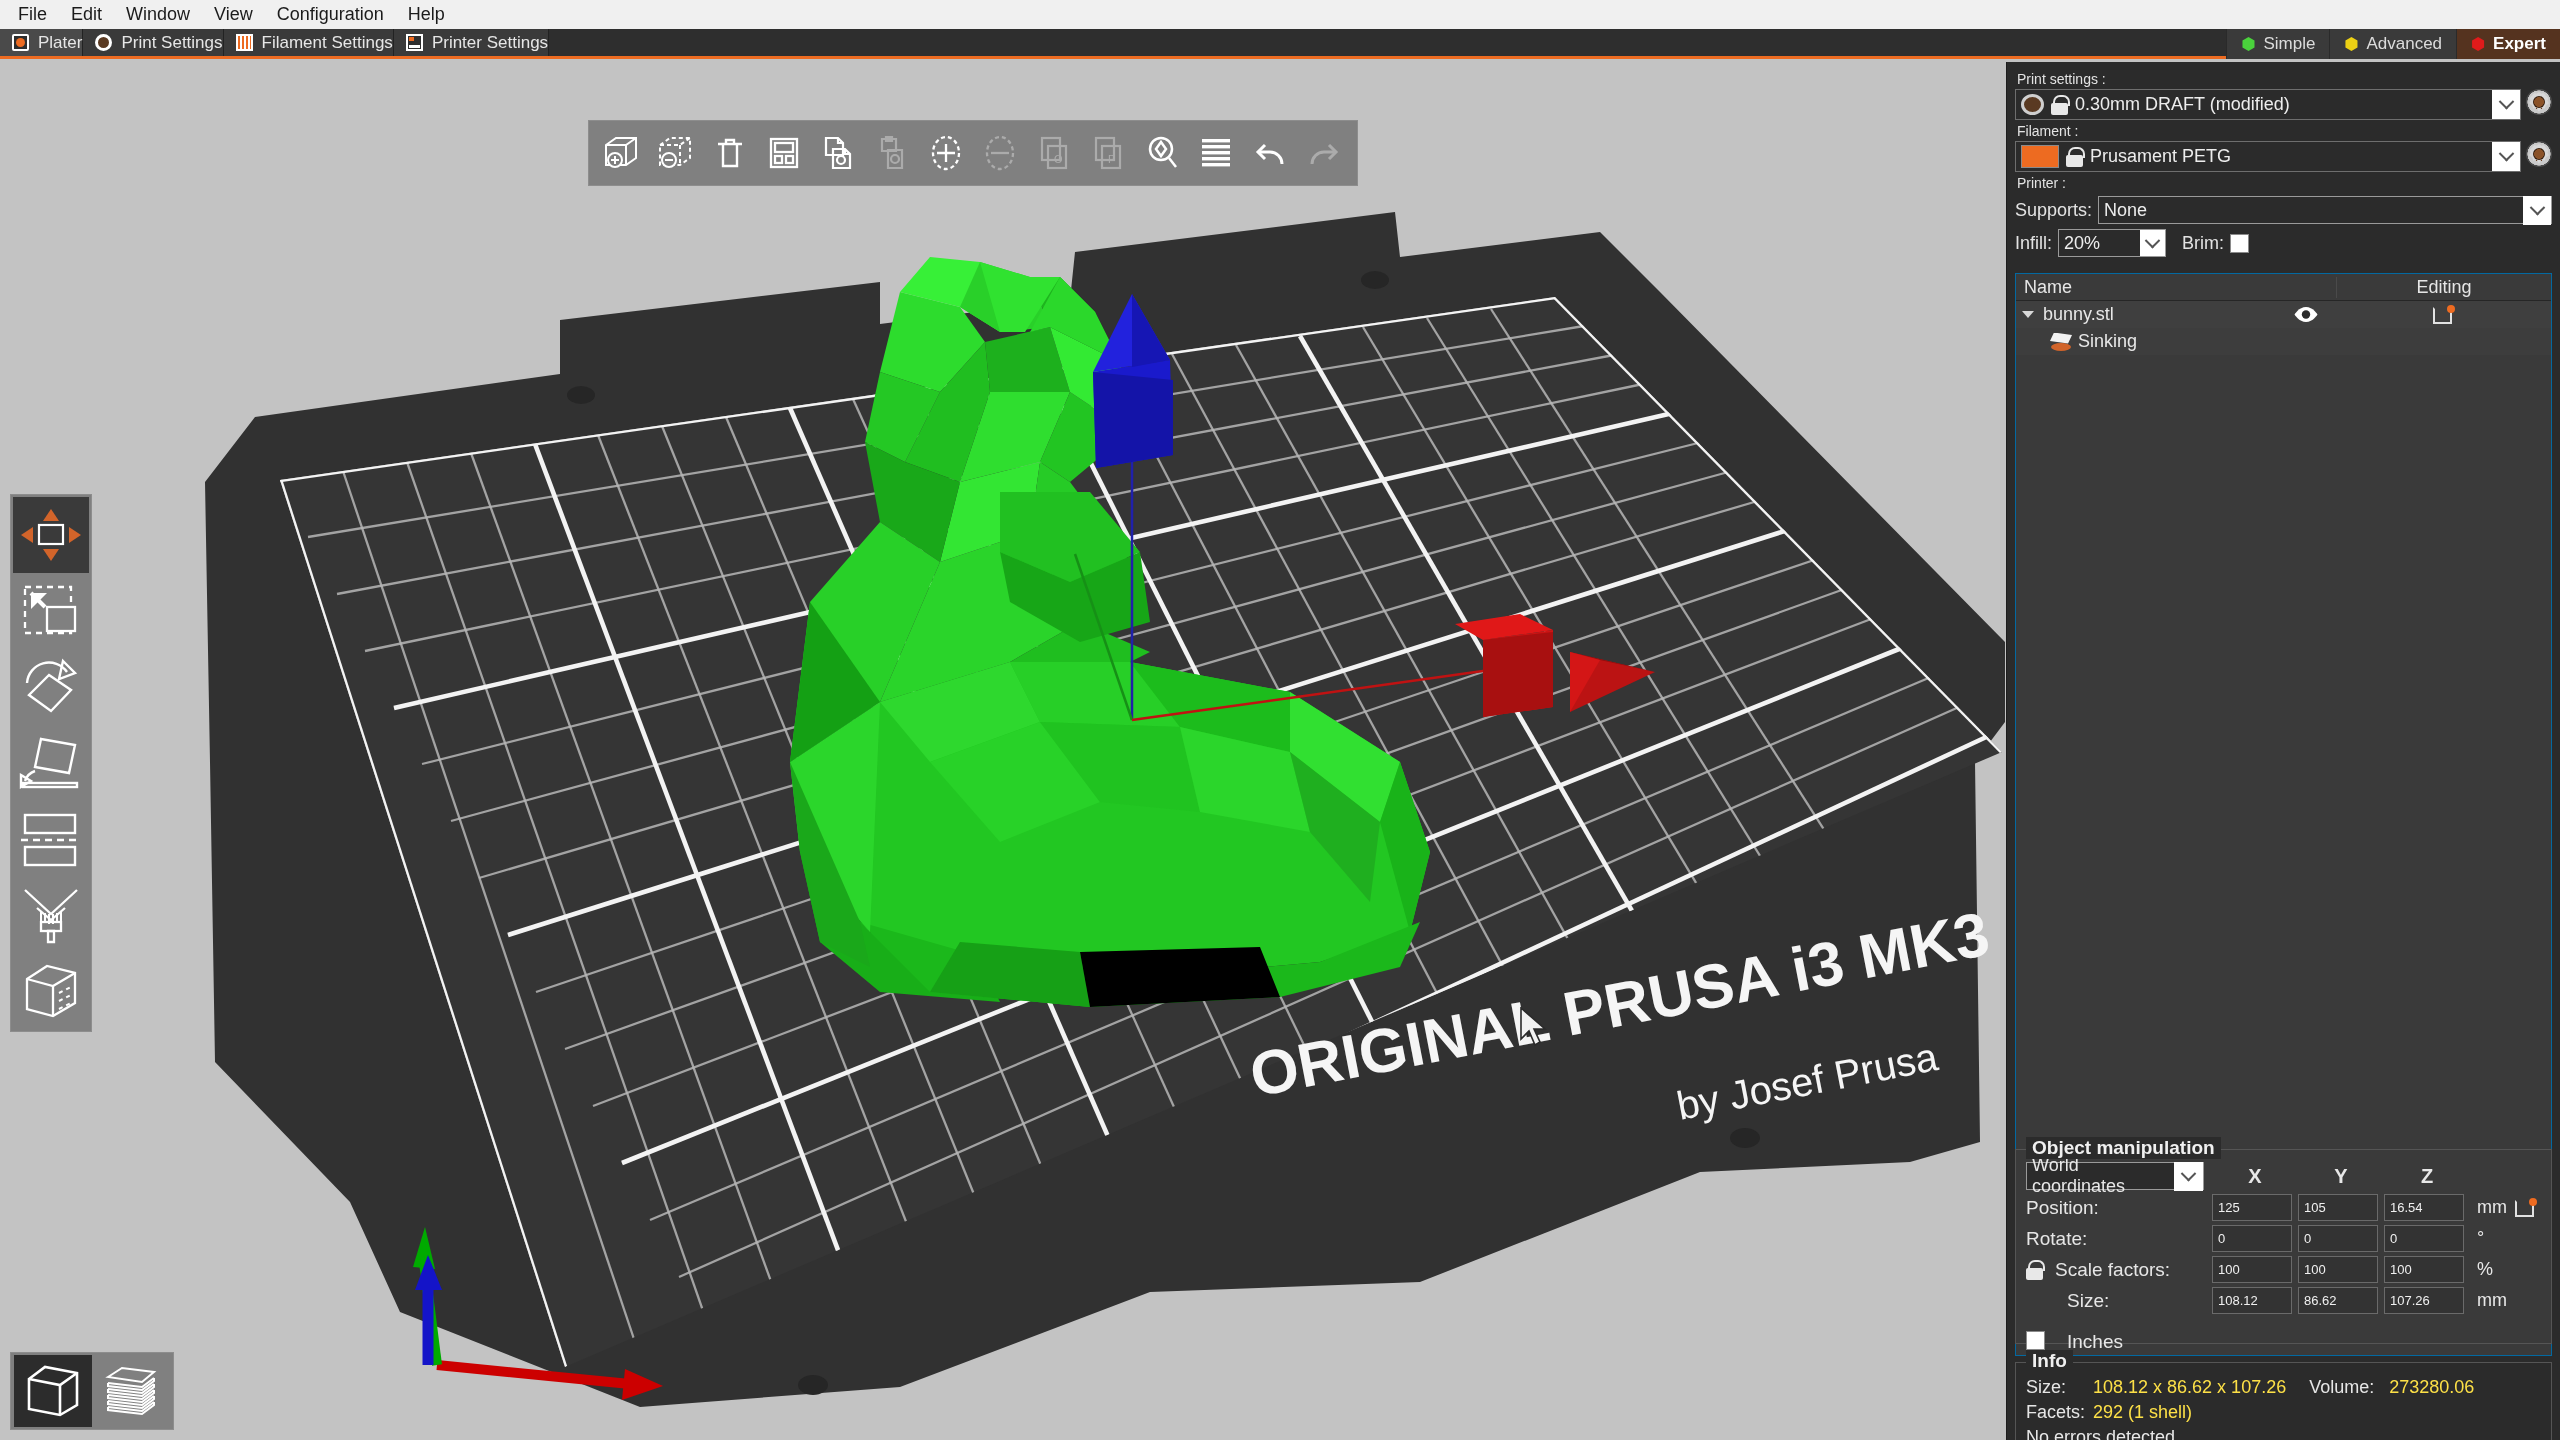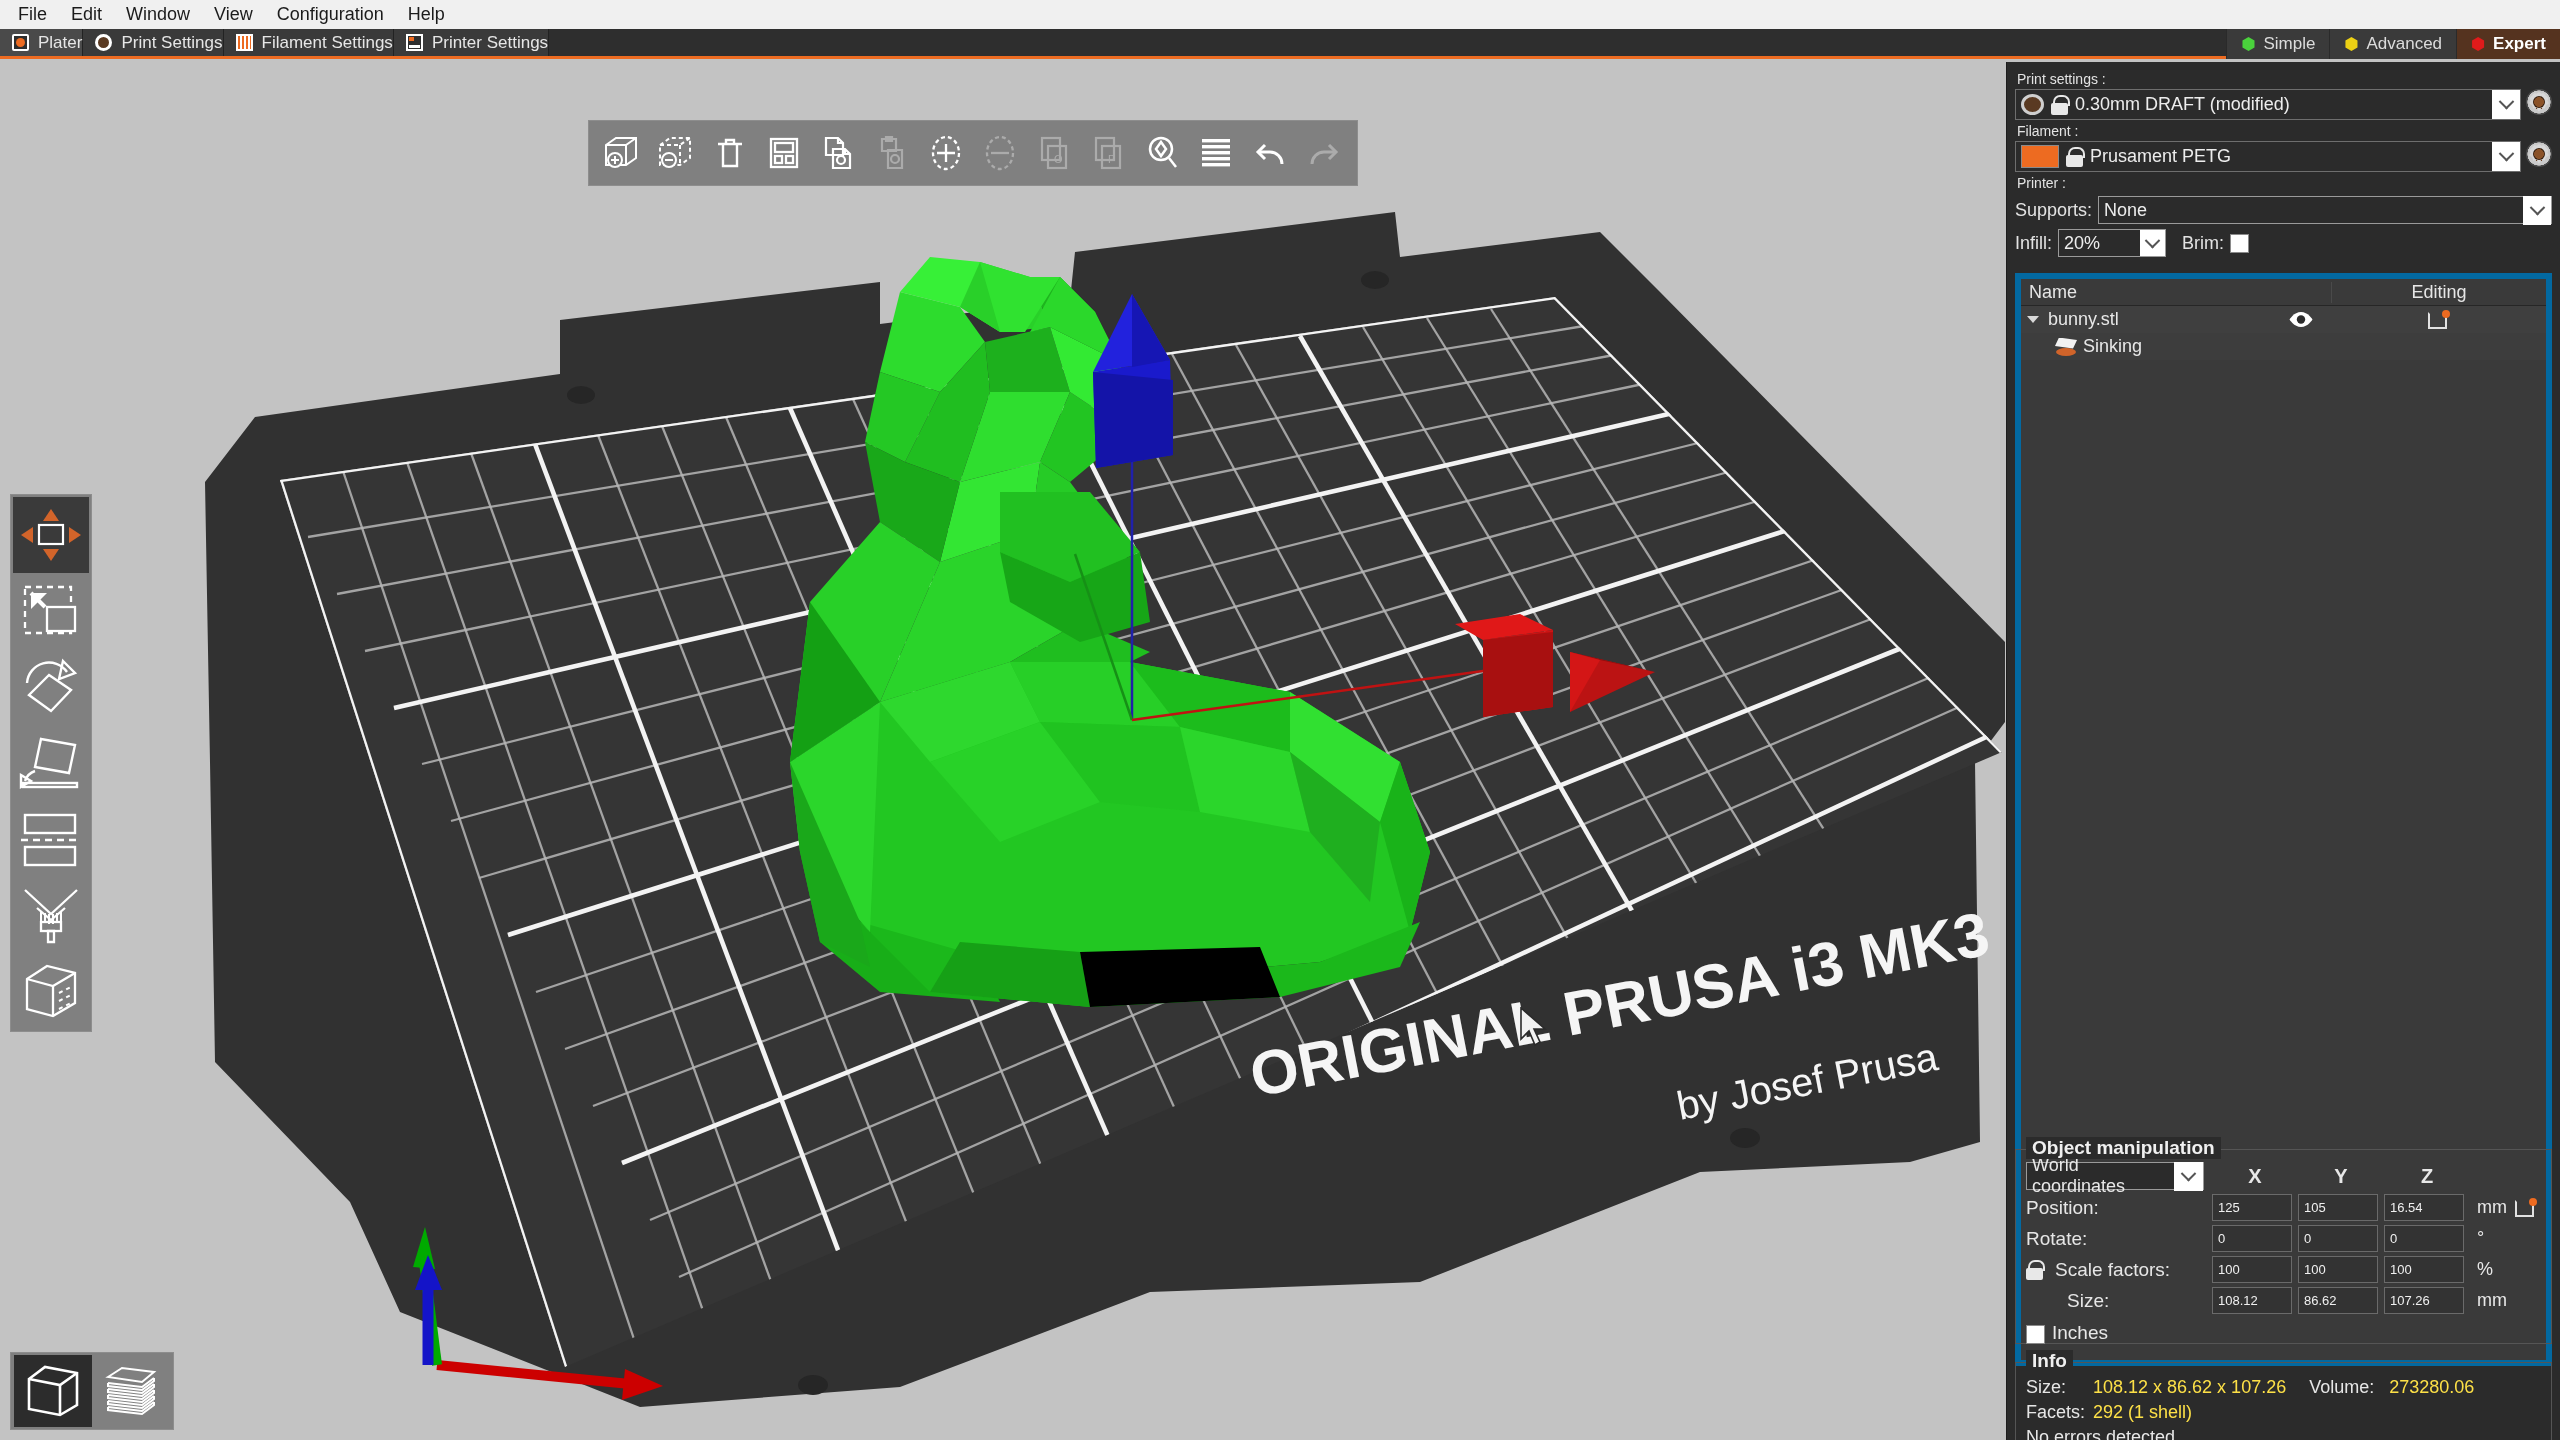--- a/index.html
+++ b/index.html
@@ -166,21 +166,21 @@
   .simplerow .lbl { font-size:18px; color:#e3e3e3; white-space:nowrap; }
   .combo.sm { height:28px; }
   .smallcombo {
     height:28px; width:108px; background:#2b2b2b; border:1px solid #9a9a9a;
     display:flex; align-items:center; padding-left:5px; font-size:18px; color:#ededed;
   }
   .smallcombo .arrowbtn { width:25px; height:26px; flex:0 0 25px; }
   .checkbox { width:19px; height:19px; background:#fff; border:1px solid #8a8a8a; flex:0 0 19px; }
 
   
-  .objlist { margin-top:16px; border:6px solid #0369a1; background:#333; }
+  .objlist { margin-top:16px; border:1px solid #0369a1; background:#333; }
   .objhead { display:flex; height:27px; background:#3a3a3a; font-size:18px; align-items:center;
              border-bottom:1px solid #262626; color:#e6e6e6; }
   .objhead .c-name { flex:1 1 auto; padding-left:8px; }
   .objhead .c-eye  { width:60px; border-left:1px solid #4a4a4a; }
   .objhead .c-edit { width:215px; border-left:1px solid #4a4a4a; text-align:center; }
   .objrow { display:flex; height:27px; align-items:center; font-size:18px; background:#3a3a3a; }
   .objrow.sel { background:#3f3f3f; }
   .objrow .c-name { flex:1 1 auto; display:flex; align-items:center; gap:6px; padding-left:6px; }
   .objrow .c-eye  { width:60px; display:flex; align-items:center; justify-content:center; }
   .objrow .c-edit { width:215px; display:flex; align-items:center; justify-content:center; }
@@ -215,21 +215,21 @@
   .worldcombo {
     height:28px; width:178px; background:#2b2b2b; border:1px solid #9a9a9a;
     display:flex; align-items:center; padding-left:5px; font-size:18px;
   }
   .dropicon { width:29px;height:29px;background:#fff;display:flex;align-items:center;justify-content:center;margin-left:auto;}
   .dropicon::after{content:"";width:9px;height:9px;border-right:2px solid #555;border-bottom:2px solid #555;transform:rotate(45deg) translate(-2px,-2px);}
   .lbl-with-lock { display:flex; align-items:center; gap:0px; }
   .resetbtn { width:22px;height:20px;position:relative;display:inline-block; }
   .resetbtn::before{content:"";position:absolute;left:0;top:2px;width:15px;height:13px;border:2px solid #e2e2e2;border-top-color:transparent;}
   .resetbtn::after{content:"";position:absolute;right:0;top:0;width:8px;height:8px;border-radius:50%;background:#ed6b21;}
-  .inchesrow { display:flex; align-items:flex-end; gap:7px; margin-top:8px; font-size:19px; }
+  .inchesrow { display:flex; align-items:flex-start; gap:22px; margin-top:17px; font-size:19px; }
 
   #info { top:1300px; height:88px; }
   .inforow { font-size:18px; line-height:25px; white-space:nowrap; }
   .inforow .k { display:inline-block; color:#e6e6e6; }
   .infoval { color:#fde047; }
 </style>
 </head>
 <body>
 
 <div id="app">

